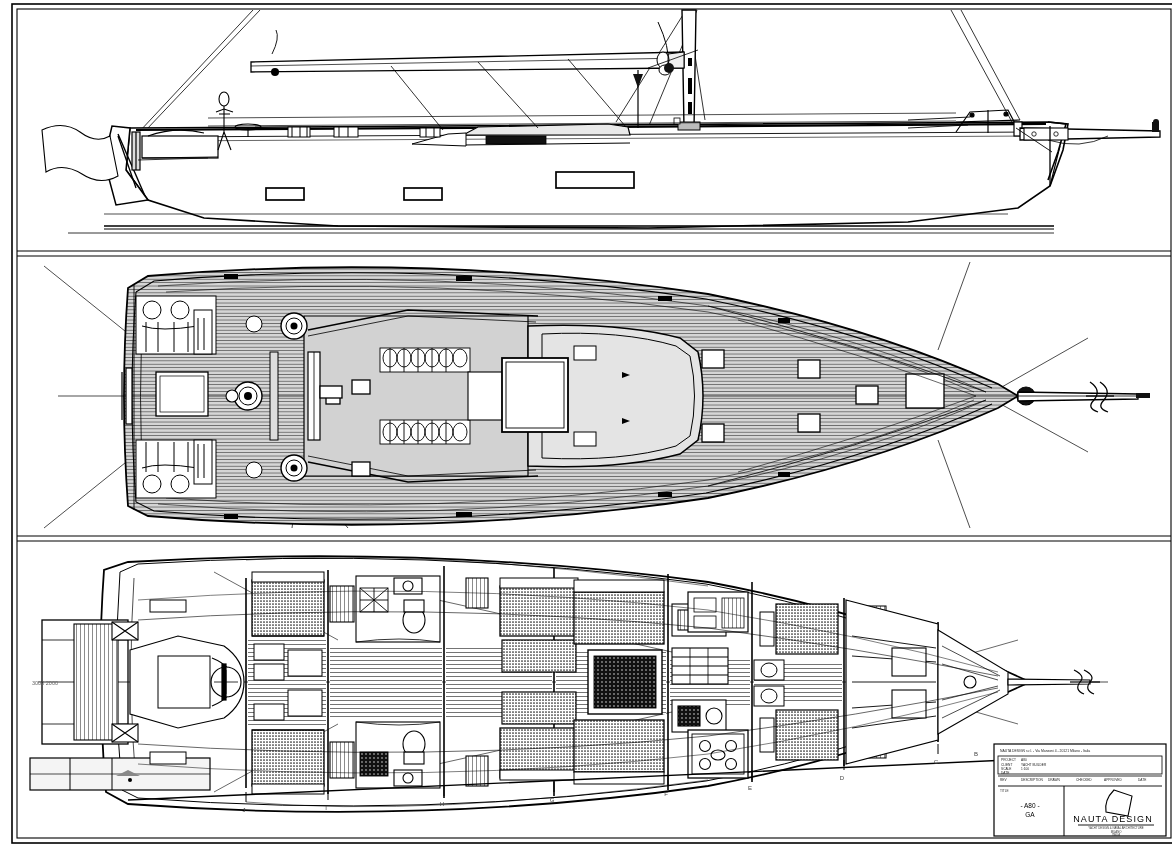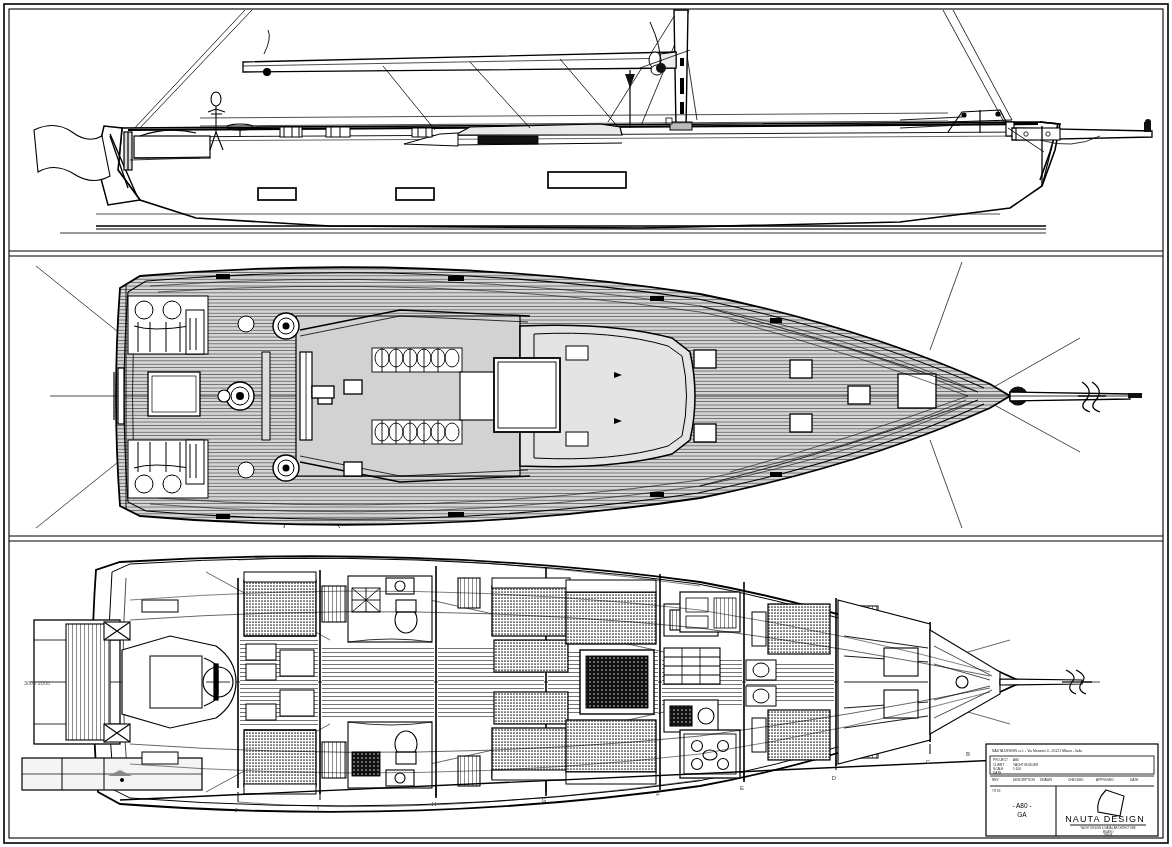--- a/index.html
+++ b/index.html
@@ -1,18 +1,18 @@
 <!DOCTYPE html>
 <html><head>
 <meta charset="utf-8">
 <style>
   html,body{margin:0;padding:0;background:#fff;}
   body{width:1172px;height:847px;overflow:hidden;
        font-family:"Liberation Sans",sans-serif;}
-  #sheet{position:relative;width:1052px;height:847px;background:#ffffff;}
+  #sheet{position:relative;width:1052px;height:847px;background:#ffffff;padding-left:8px;}
   svg{display:block;}
   .ttl{font-family:"Liberation Sans",sans-serif;}
 </style>
 </head>
 <body>
 
 <div id="sheet">
 
 <svg width="1172" height="847" viewBox="0 0 1172 847">
 

